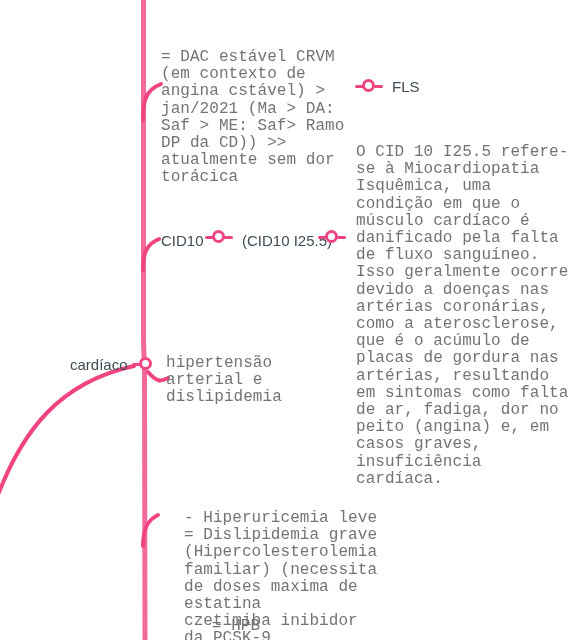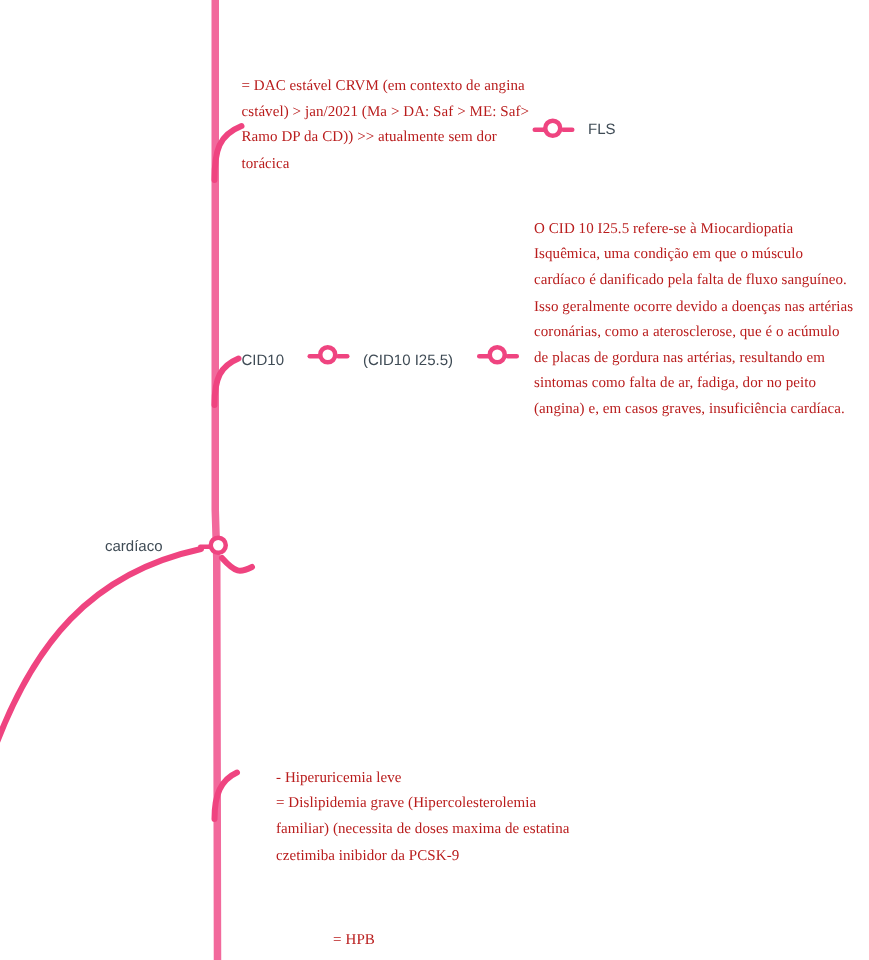--- a/index.html
+++ b/index.html
@@ -24,46 +24,46 @@
   .edges {
     position: absolute;
     left: 0;
     top: 0;
     width: 579px;
     height: 640px;
     pointer-events: none;
   }
   .txt {
     position: absolute;
-    color: #b91c1c;
-    font-size: 10px;
+    color: #737373;
+    font-size: 16px;
     line-height: 17.2px;
     letter-spacing: 0.05px;
     white-space: pre-wrap;
-    font-family: Liberation Serif, serif;
+    font-family: Liberation Mono, monospace;
   }
   .node-ring {
     position: absolute;
     width: 13px;
     height: 13px;
     border: 3px solid #ef4480;
     border-radius: 50%;
     background: #ffffff;
     box-sizing: border-box;
   }
   .stub {
     position: absolute;
     height: 3px;
     background: #ef4480;
     border-radius: 2px;
   }
   .label-plain {
     position: absolute;
     color: #3f4b55;
-    font-size: 10px;
+    font-size: 15px;
     line-height: 17px;
     white-space: nowrap;
   }
 </style>
 </head>
 <body>
 
 <div id="canvas">
 
   <svg class="edges" viewBox="0 0 579 640" width="579" height="640">
@@ -99,20 +99,21 @@
   <div class="stub" style="left:224px; top:236px; width:9px;"></div>
 
   <div class="label-plain" style="left:242px; top:232px;">(CID10 I25.5)</div>
 
   <div class="stub" style="left:318px; top:236px; width:9px;"></div>
   <div class="node-ring" style="left:325px; top:230px;"></div>
   <div class="stub" style="left:337px; top:236px; width:9px;"></div>
 
   <div class="txt" style="left:356px; top:144px; width:214px;">O CID 10 I25.5 refere-se à Miocardiopatia Isquêmica, uma condição em que o músculo cardíaco é danificado pela falta de fluxo sanguíneo. Isso geralmente ocorre devido a doenças nas artérias coronárias, como a aterosclerose, que é o acúmulo de placas de gordura nas artérias, resultando em sintomas como falta de ar, fadiga, dor no peito (angina) e, em casos graves, insuficiência cardíaca.</div>
 
+  <div class="txt" style="left:166px; top:355px; width:120px;">hipertensão arterial e dislipidemia</div>
 
 
   <div class="txt" style="left:161px; top:510px; width:200px;margin-left:23px;">- Hiperuricemia leve
 = Dislipidemia grave (Hipercolesterolemia familiar) (necessita de doses maxima de estatina
 czetimiba inibidor da PCSK-9</div>
 
   <div class="txt" style="left:161px; top:618px; width:150px;text-align:center;">= HPB</div>
 
 </div>
 

